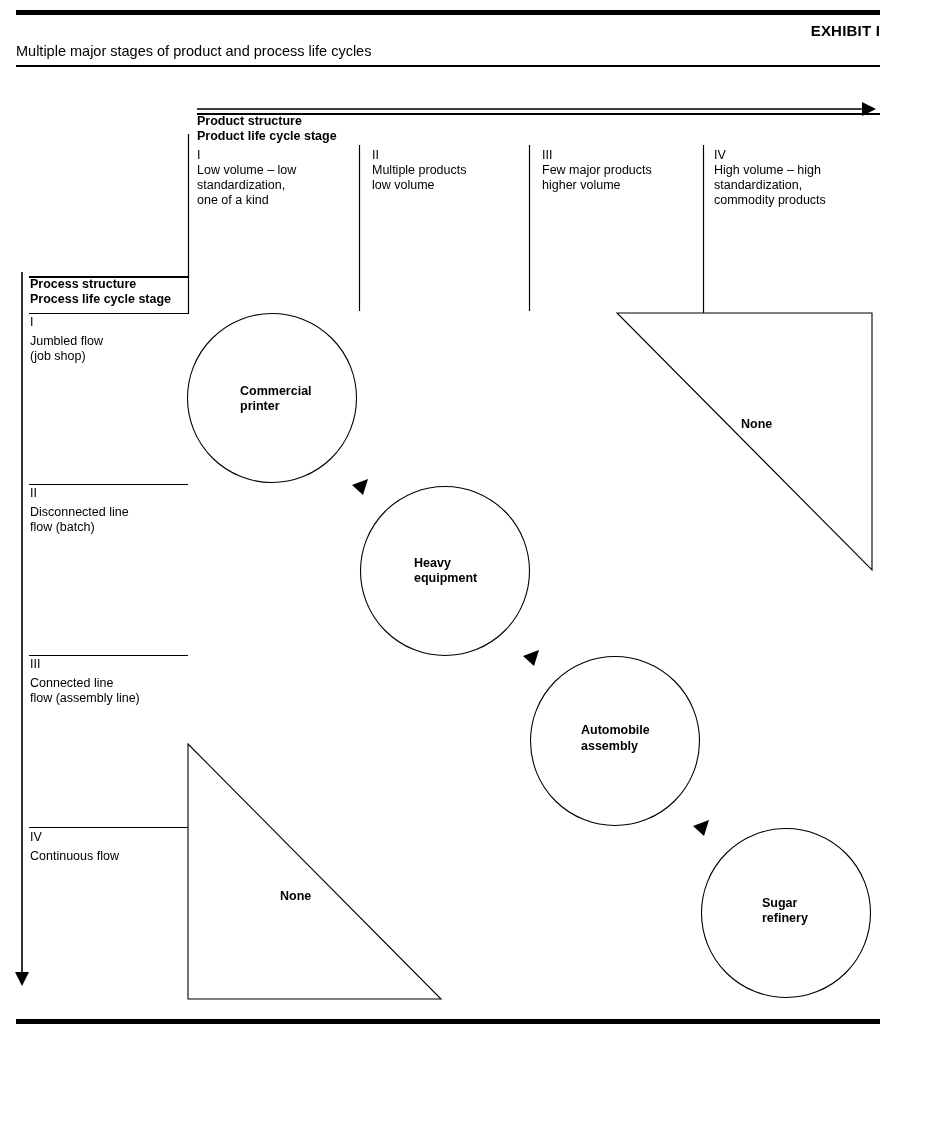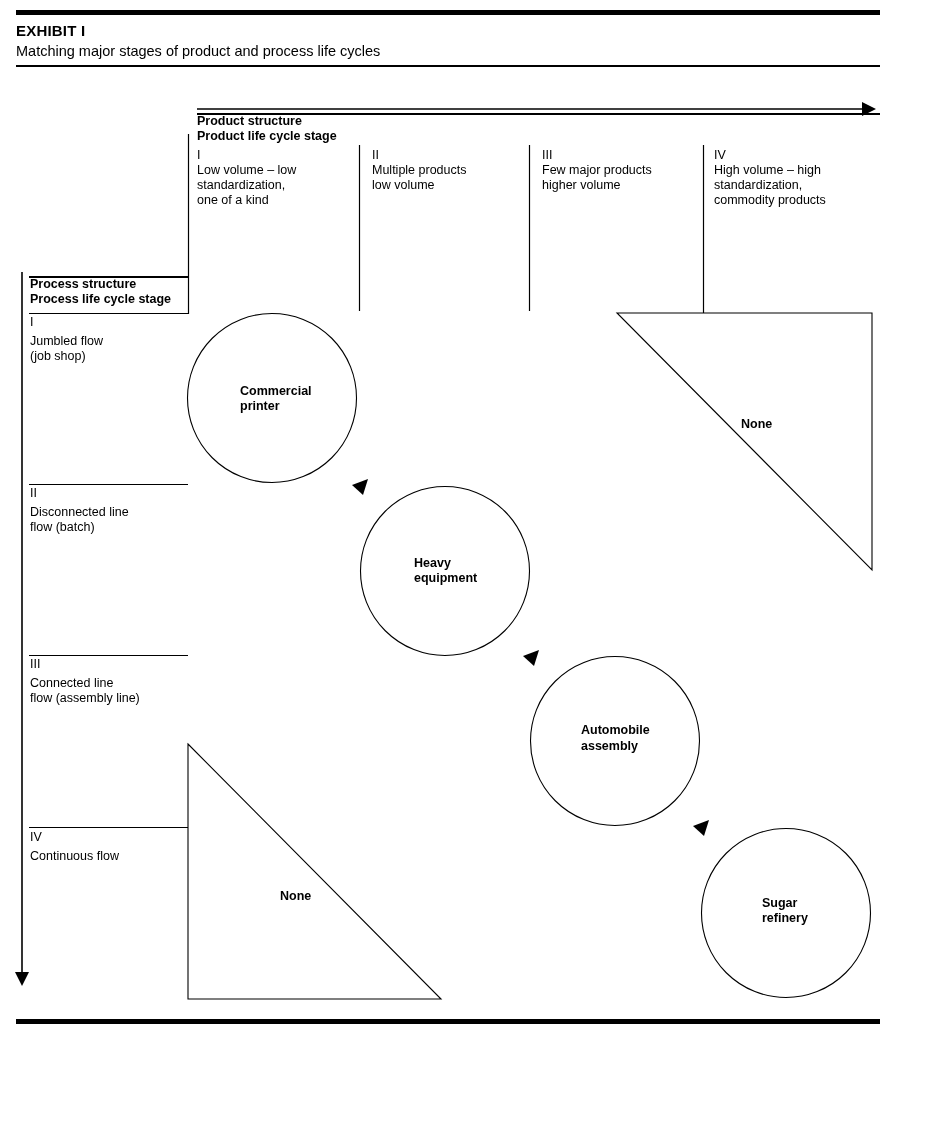--- a/index.html
+++ b/index.html
@@ -31,20 +31,21 @@
     height: 5px;
     background: #000000;
     width: 864px;
   }
   .exhibit-title {
     font-size: 15px;
     font-weight: bold;
     letter-spacing: 0.2px;
     margin-top: 7px;
     line-height: 18px;
+    text-align: right;
   }
   .exhibit-subtitle {
     font-size: 14.5px;
     font-weight: normal;
     line-height: 19px;
     margin-top: 2px;
   }
   .rule-thin {
     height: 1.6px;
     background: #000000;
@@ -81,21 +82,21 @@
   .lbl-shape  { font-family: "Liberation Sans", sans-serif; font-size: 12.5px; font-weight: bold; fill: #000000; }
 </style>
 </head>
 <body>
 
 <div id="page">
 
   <div class="header">
     <div class="rule-thick"></div>
     <div class="exhibit-title">EXHIBIT I</div>
-    <div class="exhibit-subtitle">Matching major stages of product and process life cycles</div>
+    <div class="exhibit-subtitle">Multiple major stages of product and process life cycles</div>
     <div class="rule-thin"></div>
   </div>
 
   <svg id="diagram" viewBox="0 0 936 1124">
 
     <g>
       <line class="axis-line" x1="197" y1="109" x2="862" y2="109"></line>
       <polygon class="arrowhead" points="862,102 876,109 862,116"></polygon>
     </g>
 

